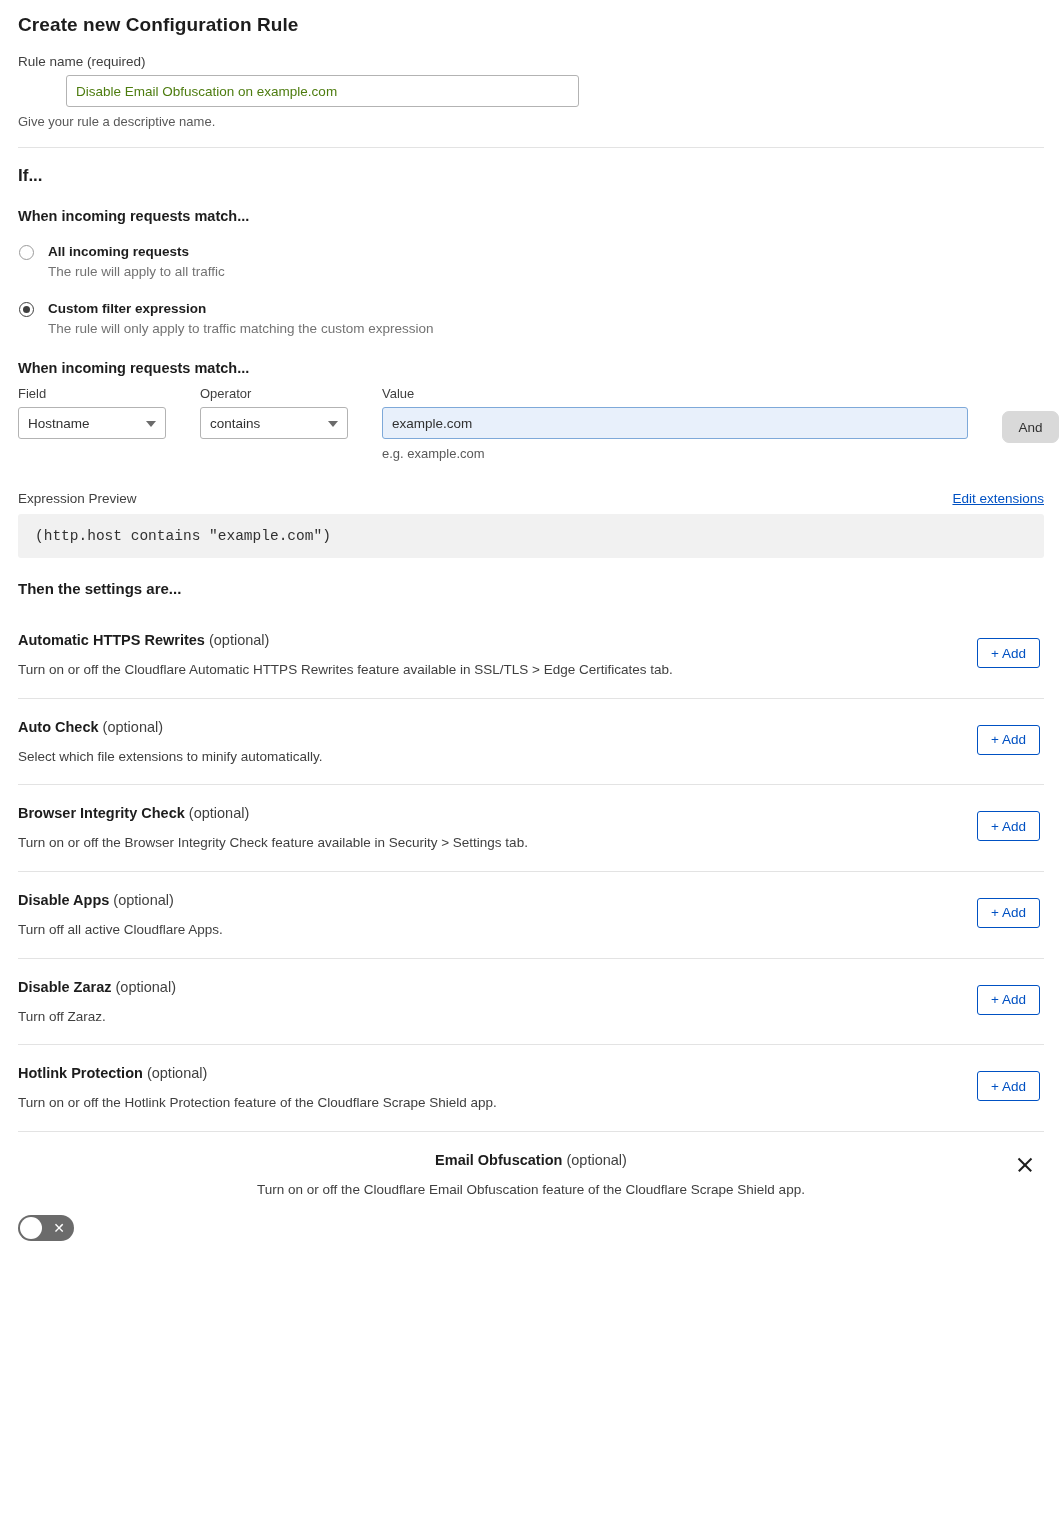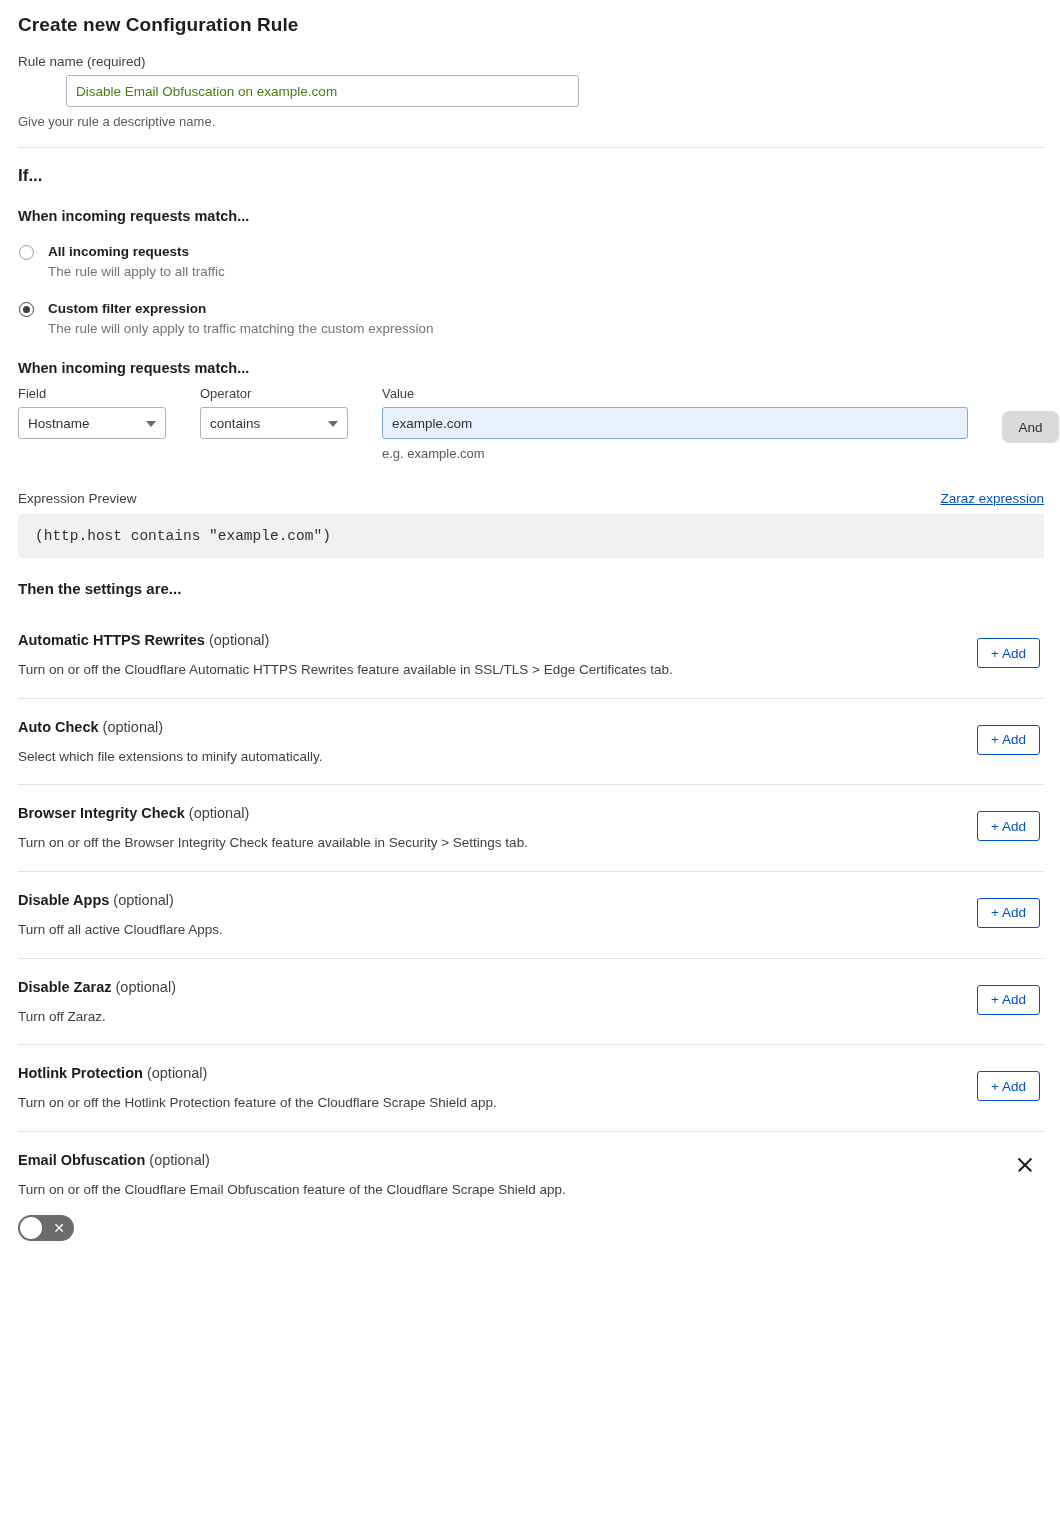--- a/index.html
+++ b/index.html
@@ -207,21 +207,21 @@
     font-size: 15px;
     font-weight: bold;
     color: #1d1d1d;
     margin: 22px 0 15px 0;
   }
   .setting {
     position: relative;
     padding: 20px 0 18px 0;
     border-bottom: 1px solid #e3e3e3;
   }
-  .setting:last-child { border-bottom: 0; }
+  .setting:last-child { border-bottom: 0; text-align: center; }
   .setting-title {
     font-size: 14.5px;
     color: #1d1d1d;
   }
   .setting-title b { font-weight: bold; }
   .setting-title span.opt {
     font-weight: normal;
     color: #3f3f3f;
   }
   .setting-desc {
@@ -350,21 +350,21 @@
     </div>
 
     <div style="margin-top:25px; display:flex;">
       <button class="gray-btn btn-gap">And</button>
       <button class="gray-btn">Or</button>
     </div>
   </div>
 
   <div class="preview-head">
     <div class="preview-label">Expression Preview</div>
-    <div class="link">Zaraz expression</div>
+    <div class="link">Edit extensions</div>
   </div>
   <div class="preview-box">(http.host contains "example.com")</div>
 
   <div class="then-title">Then the settings are...</div>
 
   <div class="setting">
     <div class="setting-title">
       <b>Automatic HTTPS Rewrites</b>
       <span class="opt">(optional)</span>
     </div>

